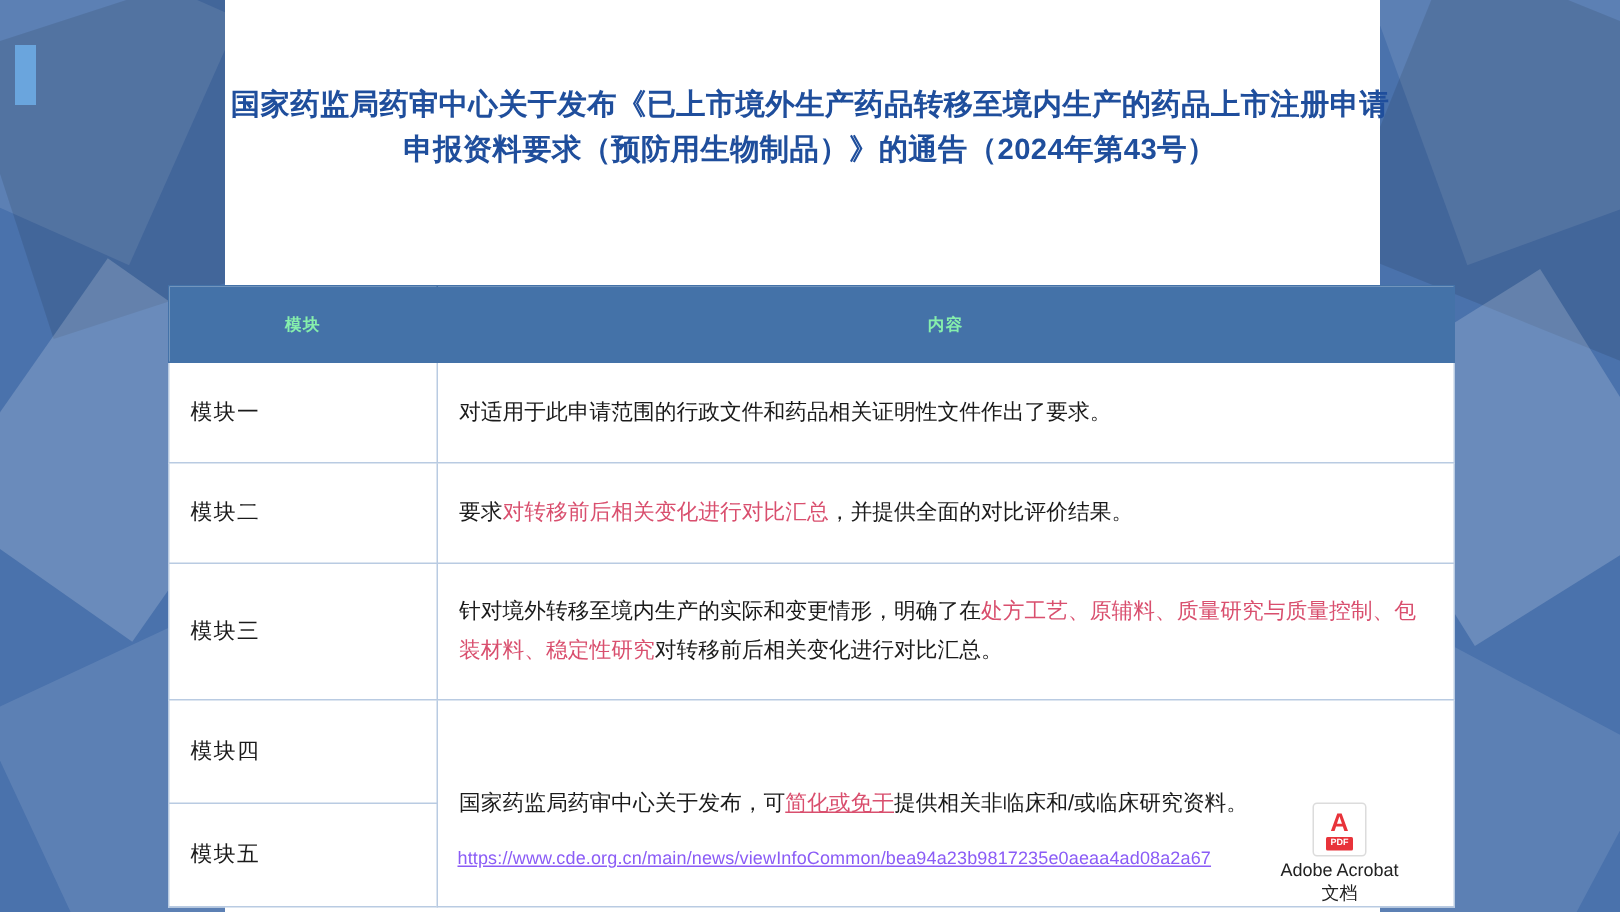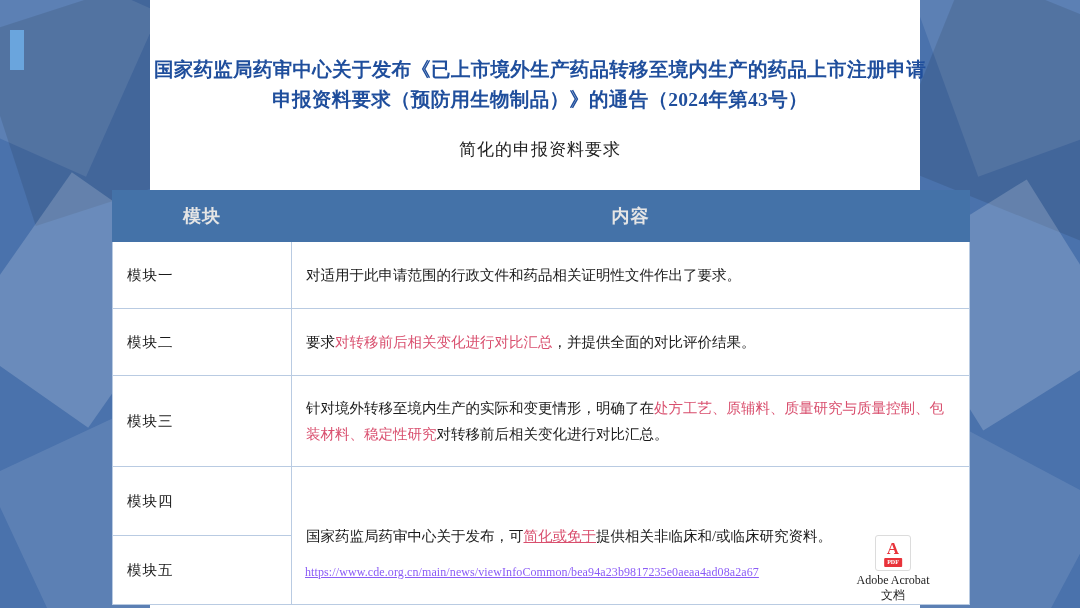--- a/index.html
+++ b/index.html
@@ -9,21 +9,20 @@
   }
   body {
     font-family: "Liberation Sans", sans-serif;
   }
   .slide {
     position: relative;
     width: 1080px;
     height: 608px;
     overflow: hidden;
     background: #ffffff;
-    font-family: Liberation Serif, serif;
   }
   
   .bg-left, .bg-right {
     position: absolute;
     top: 0;
     height: 608px;
     width: 150px;
     background: #4a72ac;
     overflow: hidden;
   }
@@ -68,22 +67,22 @@
   table.mod-table {
     position: absolute;
     left: 112px;
     top: 190px;
     width: 858px;
     border-collapse: collapse;
     background: #ffffff;
   }
   table.mod-table th {
     background: #4472a8;
-    color: #e5e5e5;
-    font-size: 18px;
+    color: #86efac;
+    font-size: 11px;
     font-weight: bold;
     height: 48px;
     border: 1px solid #4472a8;
     letter-spacing: 1px;
   }
   table.mod-table td {
     border: 1px solid #b9cbe2;
     font-size: 14.5px;
     color: #1a1a1a;
     padding: 10px 14px;
@@ -180,21 +179,20 @@
     <div class="poly" style="right:10px; top:450px; width:180px; height:200px; transform:rotate(28deg);"></div>
   </div>
 
   <div class="accent-bar"></div>
 
   <div class="title">
     <div>国家药监局药审中心关于发布《已上市境外生产药品转移至境内生产的药品上市注册申请</div>
     <div>申报资料要求（预防用生物制品）》的通告（2024年第43号）</div>
   </div>
 
-  <div class="subtitle">简化的申报资料要求</div>
 
   <table class="mod-table">
     <thead>
       <tr>
         <th>模块</th>
         <th>内容</th>
       </tr>
     </thead>
     <tbody>
       <tr class="row1">

